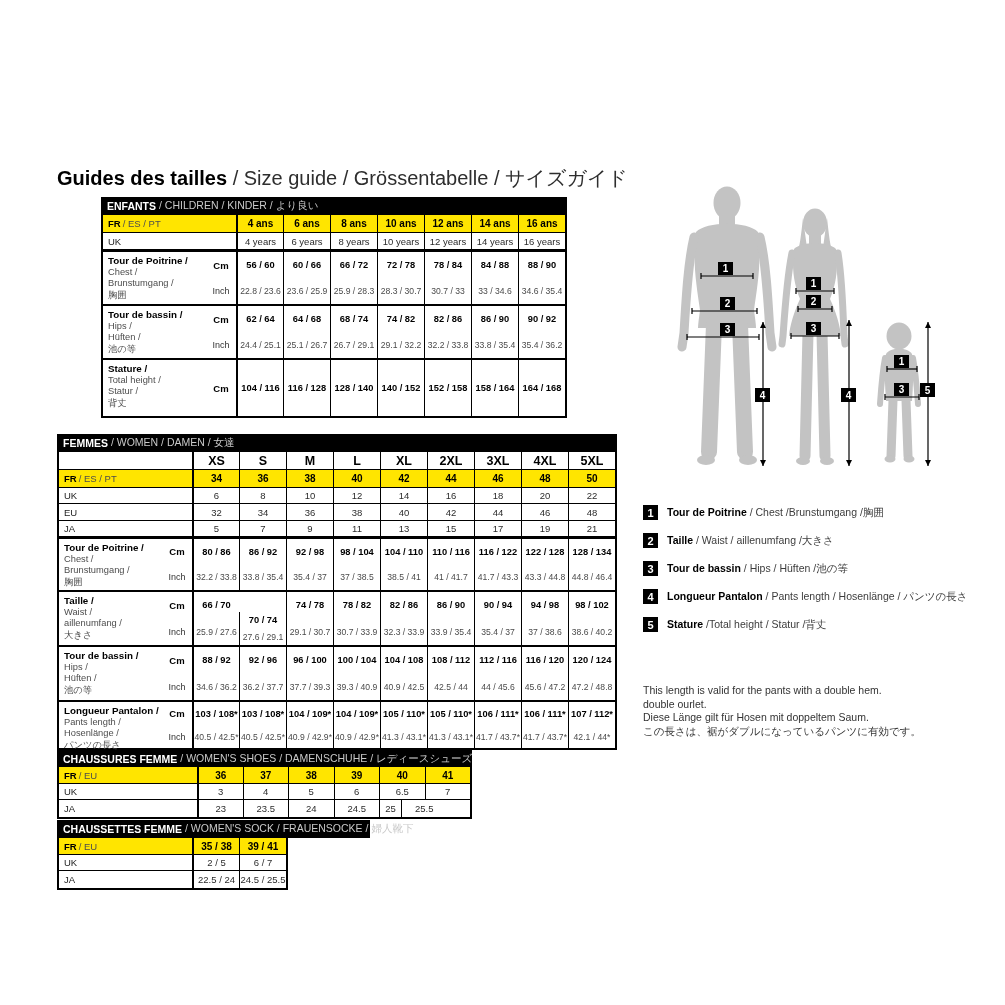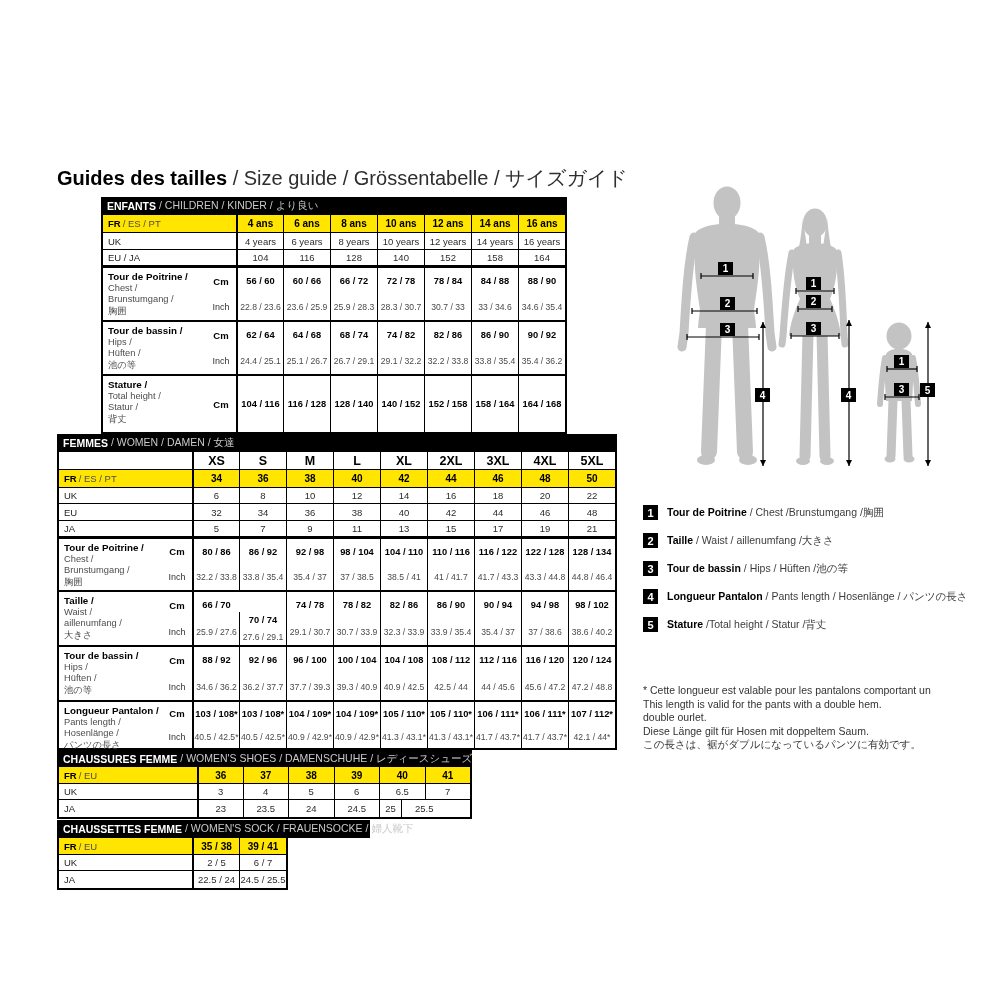--- a/index.html
+++ b/index.html
@@ -87,32 +87,20 @@
               <span>UK</span>
             </div>
             <div class="vcell first" style="width: 47px;">4 years</div>
             <div class="vcell" style="width: 47px;">6 years</div>
             <div class="vcell" style="width: 47px;">8 years</div>
             <div class="vcell" style="width: 47px;">10 years</div>
             <div class="vcell" style="width: 47px;">12 years</div>
             <div class="vcell" style="width: 47px;">14 years</div>
             <div class="vcell" style="width: 47px;">16 years</div>
           </div>
-          <div class="row" style="height: 16px;">
-            <div class="lblcell" style="width: 133px;">
-              <span>EU / JA</span>
-            </div>
-            <div class="vcell first" style="width: 47px;">104</div>
-            <div class="vcell" style="width: 47px;">116</div>
-            <div class="vcell" style="width: 47px;">128</div>
-            <div class="vcell" style="width: 47px;">140</div>
-            <div class="vcell" style="width: 47px;">152</div>
-            <div class="vcell" style="width: 47px;">158</div>
-            <div class="vcell" style="width: 47px;">164</div>
-          </div>
           <div class="blk" style="height: 54px;">
             <div class="blbl" style="width: 103px;">
               <span class="fr">Tour de Poitrine /</span>
               <span class="tr">Chest /</span>
               <span class="tr">Brunstumgang /</span>
               <span class="tr">胸囲</span>
             </div>
             <div class="unitcol" style="width: 30px;">
               <div class="unit u0" style="height: 27px;">Cm</div>
               <div class="unit u1" style="height: 27px;">Inch</div>
@@ -694,19 +682,18 @@
         <div class="leg-num">4</div>
         <div class="leg-text"><span class="lg-bold">Longueur Pantalon</span><span> / Pants length / Hosenlänge / パンツの長さ</span></div>
       </div>
       <div class="leg-item">
         <div class="leg-num">5</div>
         <div class="leg-text"><span class="lg-bold">Stature</span><span> /Total height  / Statur /背丈</span></div>
       </div>
     </div>
 
   <div class="footnote" id="footnote-root">
-      <div>* Cette longueur est valable pour les pantalons comportant un</div>
       <div>This length is valid for the pants with a double hem.</div>
       <div>double ourlet.</div>
       <div>Diese Länge gilt für Hosen mit doppeltem Saum.</div>
       <div>この長さは、裾がダブルになっているパンツに有効です。</div>
     </div>
 </div>
 
 </body></html>

